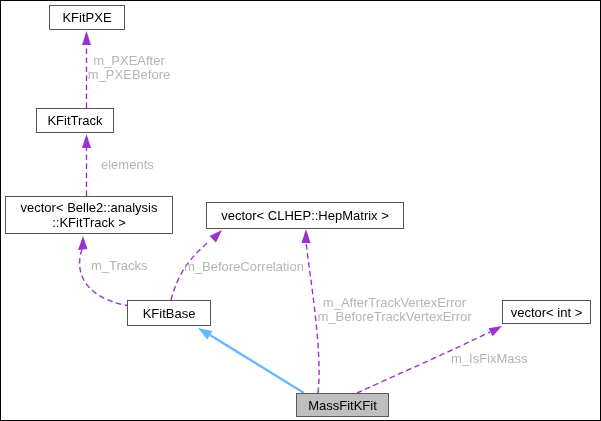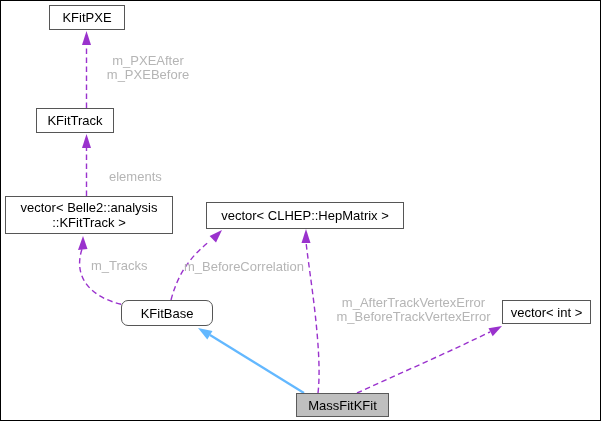--- a/index.html
+++ b/index.html
@@ -40,34 +40,34 @@
     margin-left: 20px;
   }
   .edge-label {
     position: absolute;
     color: #b5b5b5;
     font-size: 13px;
     line-height: 14px;
     white-space: nowrap;
     z-index: 3;
   }
-  .edge-label.centered { text-align: center; margin-left: 19px; }
+  .edge-label.centered { text-align: center; }
 
   
   #n-kfitpxe      { left: 48px;  top: 4px;   width: 76px;  height: 25px; }
   #n-kfittrack    { left: 35px;  top: 107px; width: 78px;  height: 25px; }
   #n-vec-belle    { left: 4px;   top: 195px; width: 168px; height: 38px; }
   #n-vec-hep      { left: 205px; top: 201px; width: 198px; height: 27px; }
-  #n-kfitbase     { left: 120px; top: 299px; width: 92px;  height: 26px; border-radius: 7px; }
+  #n-kfitbase     { left: 126px; top: 299px; width: 84px;  height: 26px; }
   #n-vec-int      { left: 501px; top: 299px; width: 89px;  height: 24px; }
   #n-massfitkfit  { left: 275px; top: 392px; width: 93px;  height: 24px; }
 
   
   #l-pxe        { left: 85px;  top: 53px;  width: 86px; }
-  #l-elements   { left: 108px;  top: 157px; margin-top: 12px; }
+  #l-elements   { left: 100px;  top: 157px; }
   #l-tracks     { left: 90px;  top: 258px; }
   #l-beforecorr { left: 183px; top: 259px; }
   #l-vertex     { left: 313px; top: 295px; width: 161px; }
   #l-isfixmass  { left: 450px; top: 351px; }
 </style>
 </head>
 <body>
 
 <div class="canvas">
 
@@ -137,14 +137,15 @@
 
   <div class="edge-label" id="l-tracks">m_Tracks</div>
 
   <div class="edge-label" id="l-beforecorr">m_BeforeCorrelation</div>
 
   <div class="edge-label centered" id="l-vertex">
     <div>m_AfterTrackVertexError</div>
     <div>m_BeforeTrackVertexError</div>
   </div>
 
+  <div class="edge-label" id="l-isfixmass">m_IsFixMass</div>
 
 </div>
 
 </body></html>

